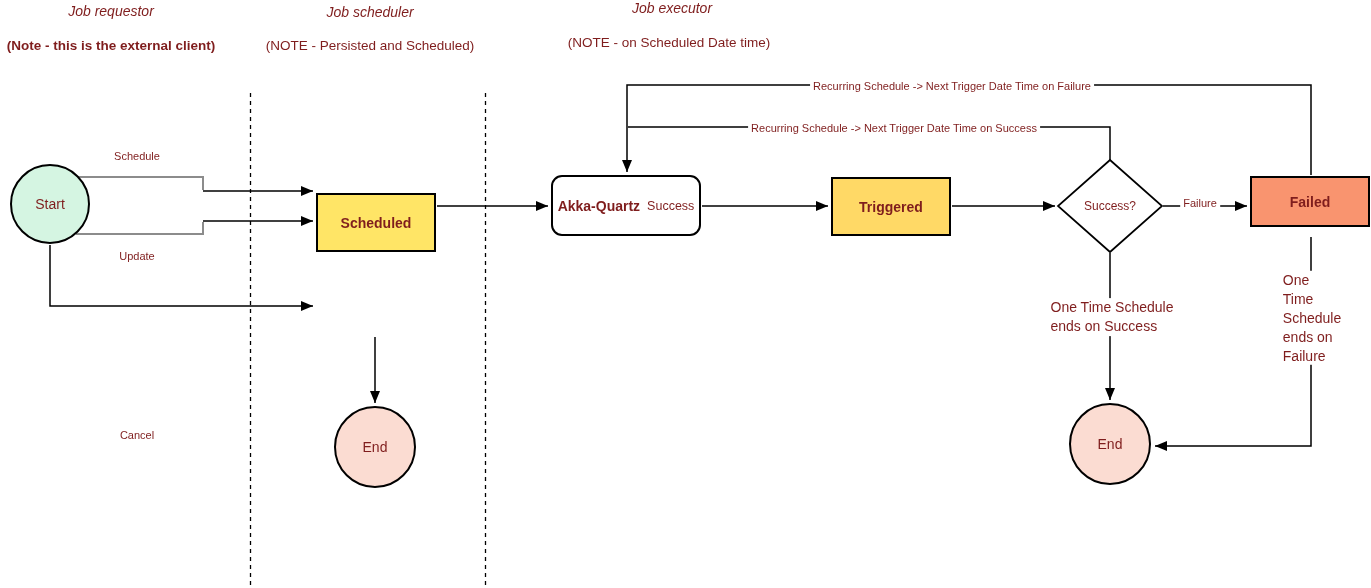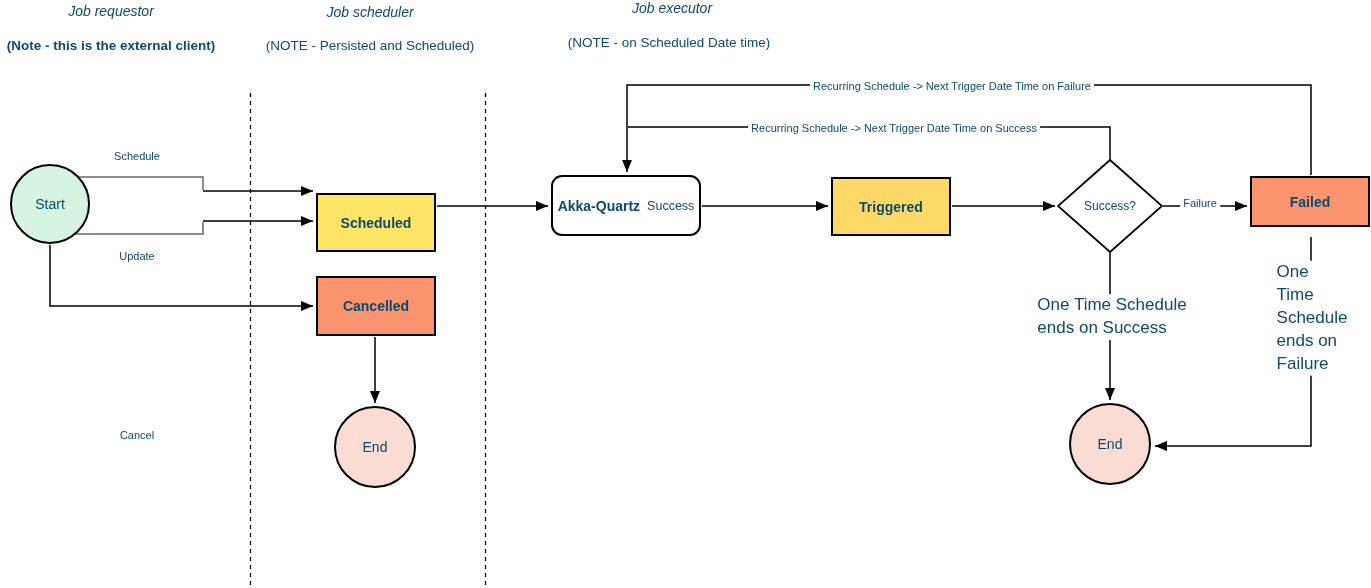--- a/index.html
+++ b/index.html
@@ -1,18 +1,18 @@
 <!DOCTYPE html>
 <html><head>
 <meta charset="utf-8">
 <style>
   html,body { margin:0; padding:0; background:#ffffff; }
   .canvas {
     position:relative; width:1371px; height:588px; overflow:hidden;
-    font-family:"Liberation Sans", sans-serif; color:#0c4a6e;
+    font-family:"Liberation Sans", sans-serif; color:#7f1d1d;
   }
   svg.wires { position:absolute; left:0; top:0; width:1371px; height:588px; }
 
   .node {
     position:absolute; box-sizing:border-box;
     display:flex; align-items:center; justify-content:center;
     text-align:center; font-size:14px;
   }
   .rect  { border:2px solid #000; font-weight:bold; }
   .circle{ border:2px solid #000; border-radius:50%; }
@@ -47,21 +47,21 @@
   #lane2-title { left:370px; top:12px; }
   #lane2-note  { left:370px; top:45px; }
   #lane3-title { left:672px; top:8px;  }
   #lane3-note  { left:669px; top:42px; }
 
   .edge-label {
     position:absolute; transform:translate(-50%,-50%);
     font-size:11px; white-space:nowrap; text-align:left;
   }
   .edge-label.on-line { background:#ffffff; padding:0 3px; }
-  .edge-label.two-line { white-space:pre-line; line-height:1.35; font-size:17px; }
+  .edge-label.two-line { white-space:pre-line; line-height:1.35; font-size:14px; }
 
   #lbl-schedule { left:137px;  top:156px; }
   #lbl-update   { left:137px;  top:256px; }
   #lbl-cancel   { left:137px;  top:435px; }
   #lbl-failure  { left:1200px; top:203px; }
   #lbl-recurring-failure { left:952px;  top:86px;  }
   #lbl-recurring-success { left:894px;  top:128px; }
   #lbl-onetime-success   { left:1112px; top:317px; }
   #lbl-onetime-failure   { left:1312px; top:318px; }
 </style>
@@ -103,21 +103,20 @@
   <div class="lane-note" id="lane1-note">(Note - this is the external client)</div>
   <div class="lane-title" id="lane2-title">Job scheduler</div>
   <div class="lane-note" id="lane2-note">(NOTE - Persisted and Scheduled)</div>
   <div class="lane-title" id="lane3-title">Job executor</div>
   <div class="lane-note" id="lane3-note">(NOTE - on Scheduled Date time)</div>
 
   <div class="node circle" id="node-start">Start</div>
 
   <div class="node rect" id="node-scheduled">Scheduled</div>
 
-  <div class="node rect" id="node-cancelled">Cancelled</div>
 
   <div class="node circle" id="node-end-left">End</div>
 
   <div class="node" id="node-akka">
     <div class="akka-title">Akka-Quartz</div>
     <div class="akka-sub">Success</div>
   </div>
 
   <div class="node rect" id="node-triggered">Triggered</div>
 

